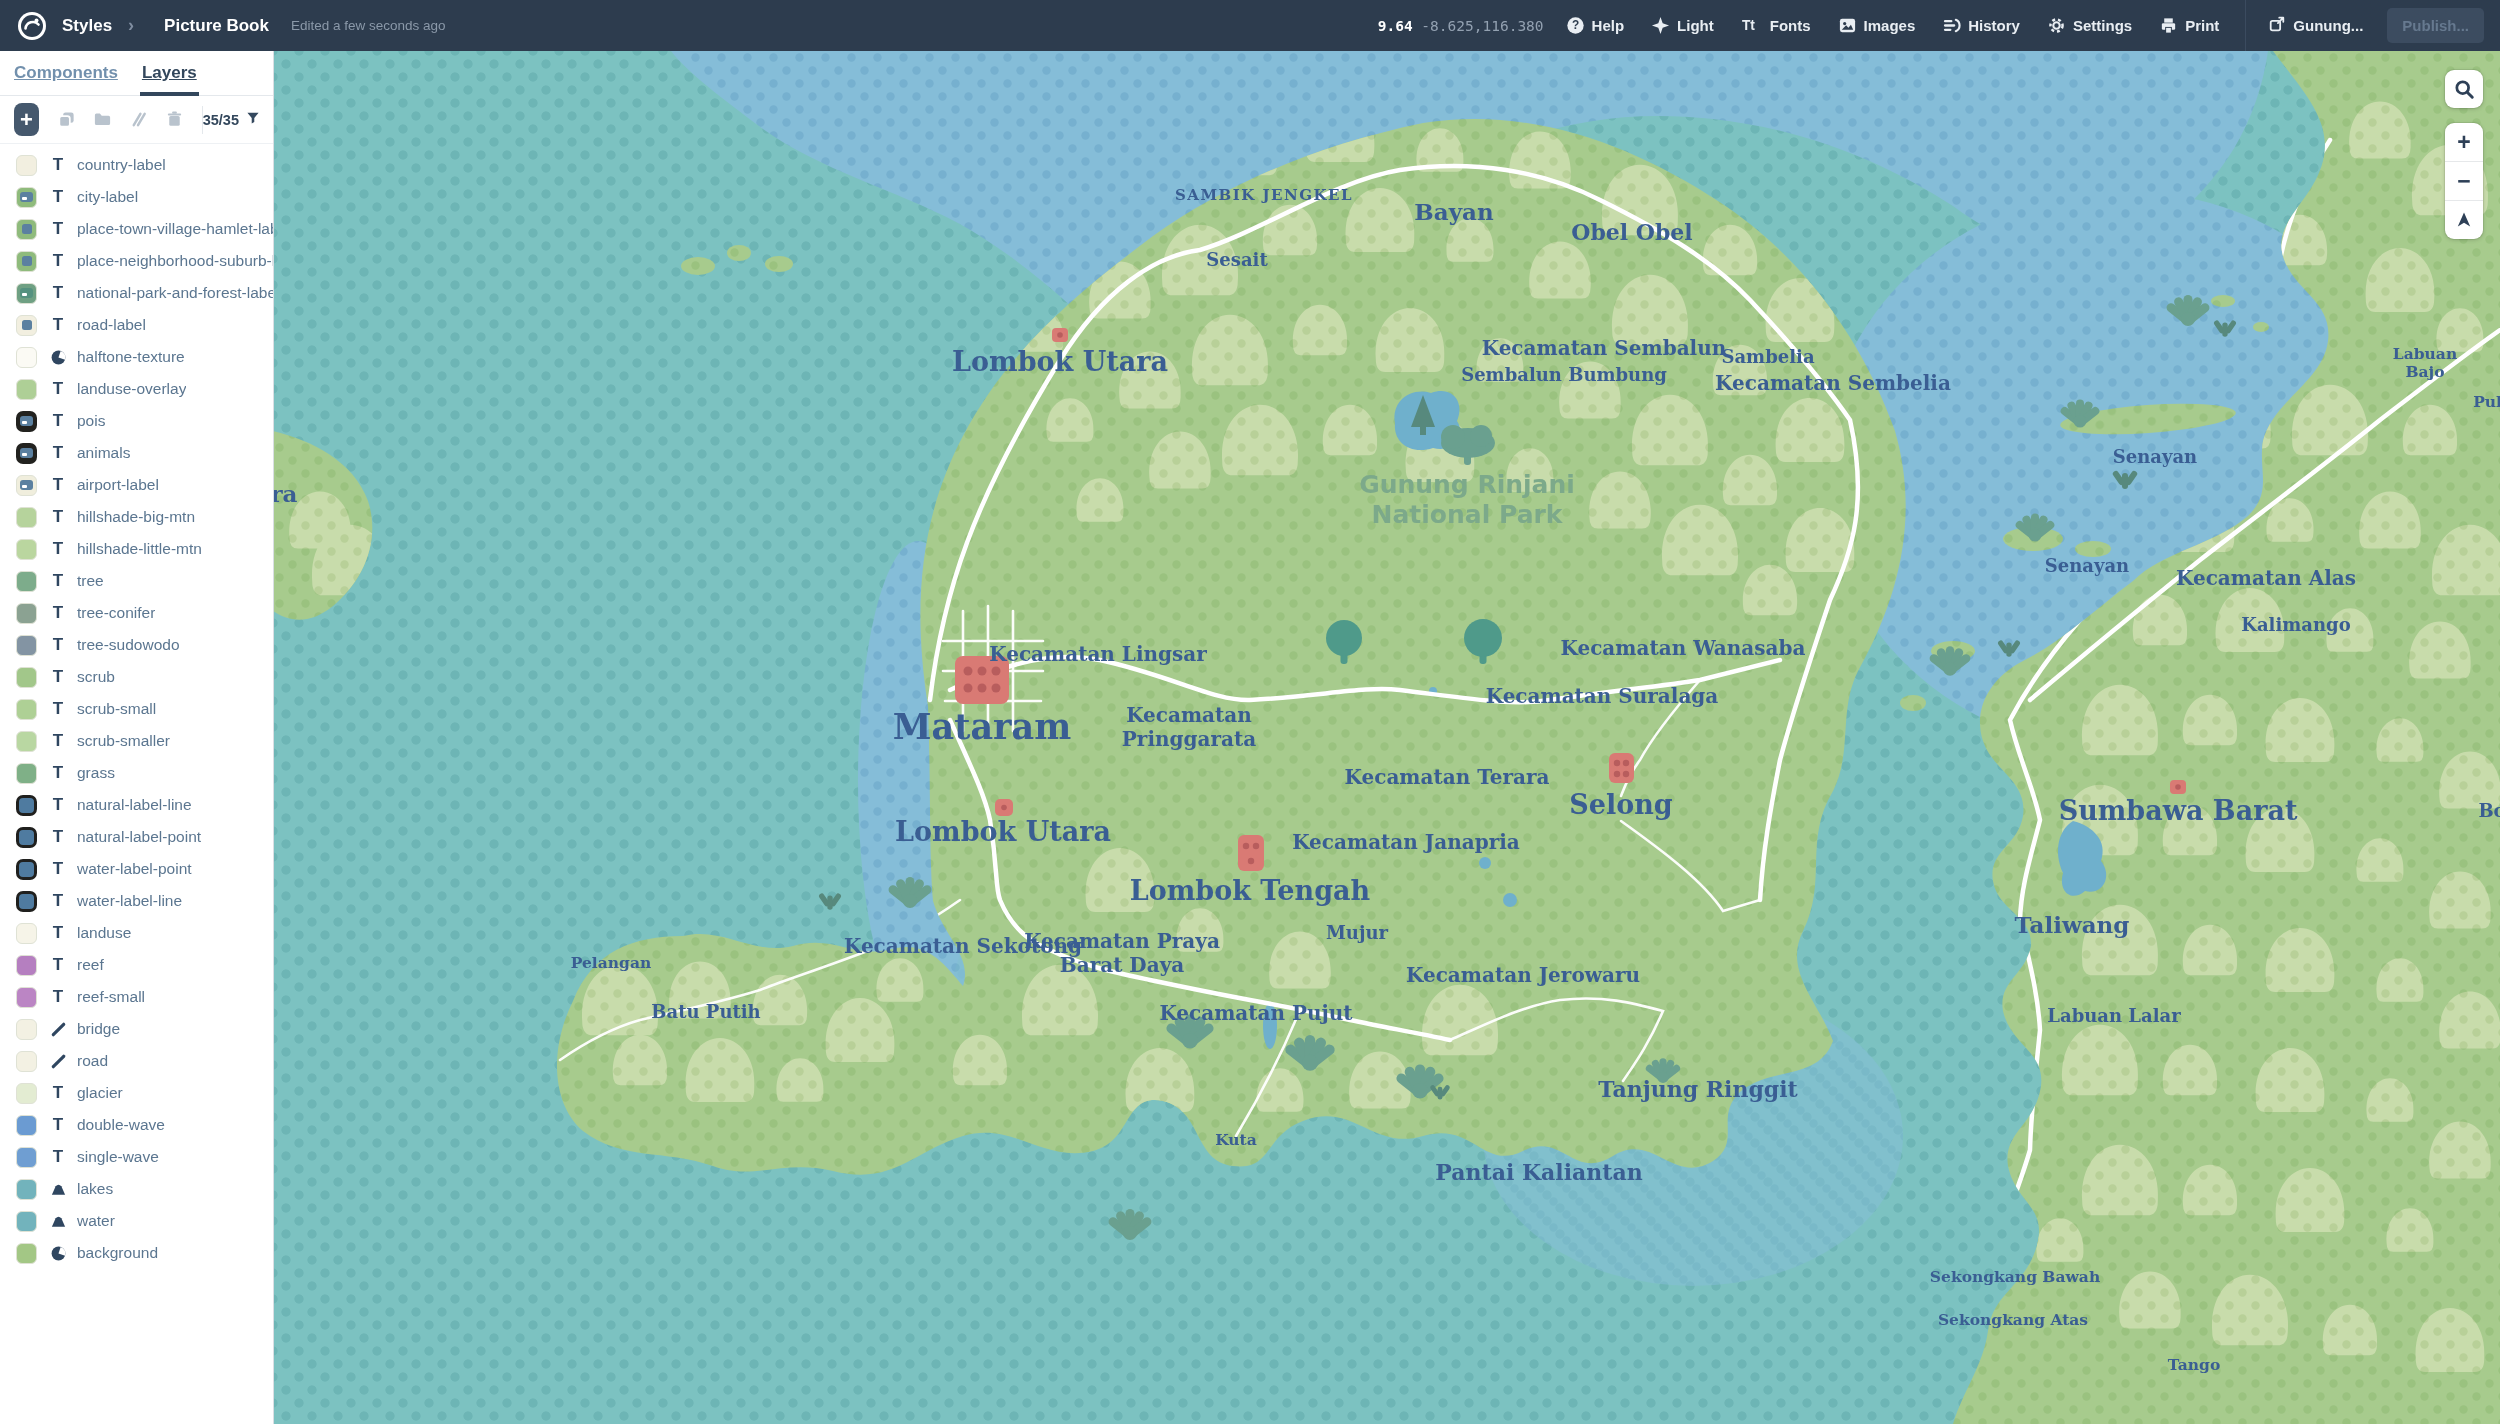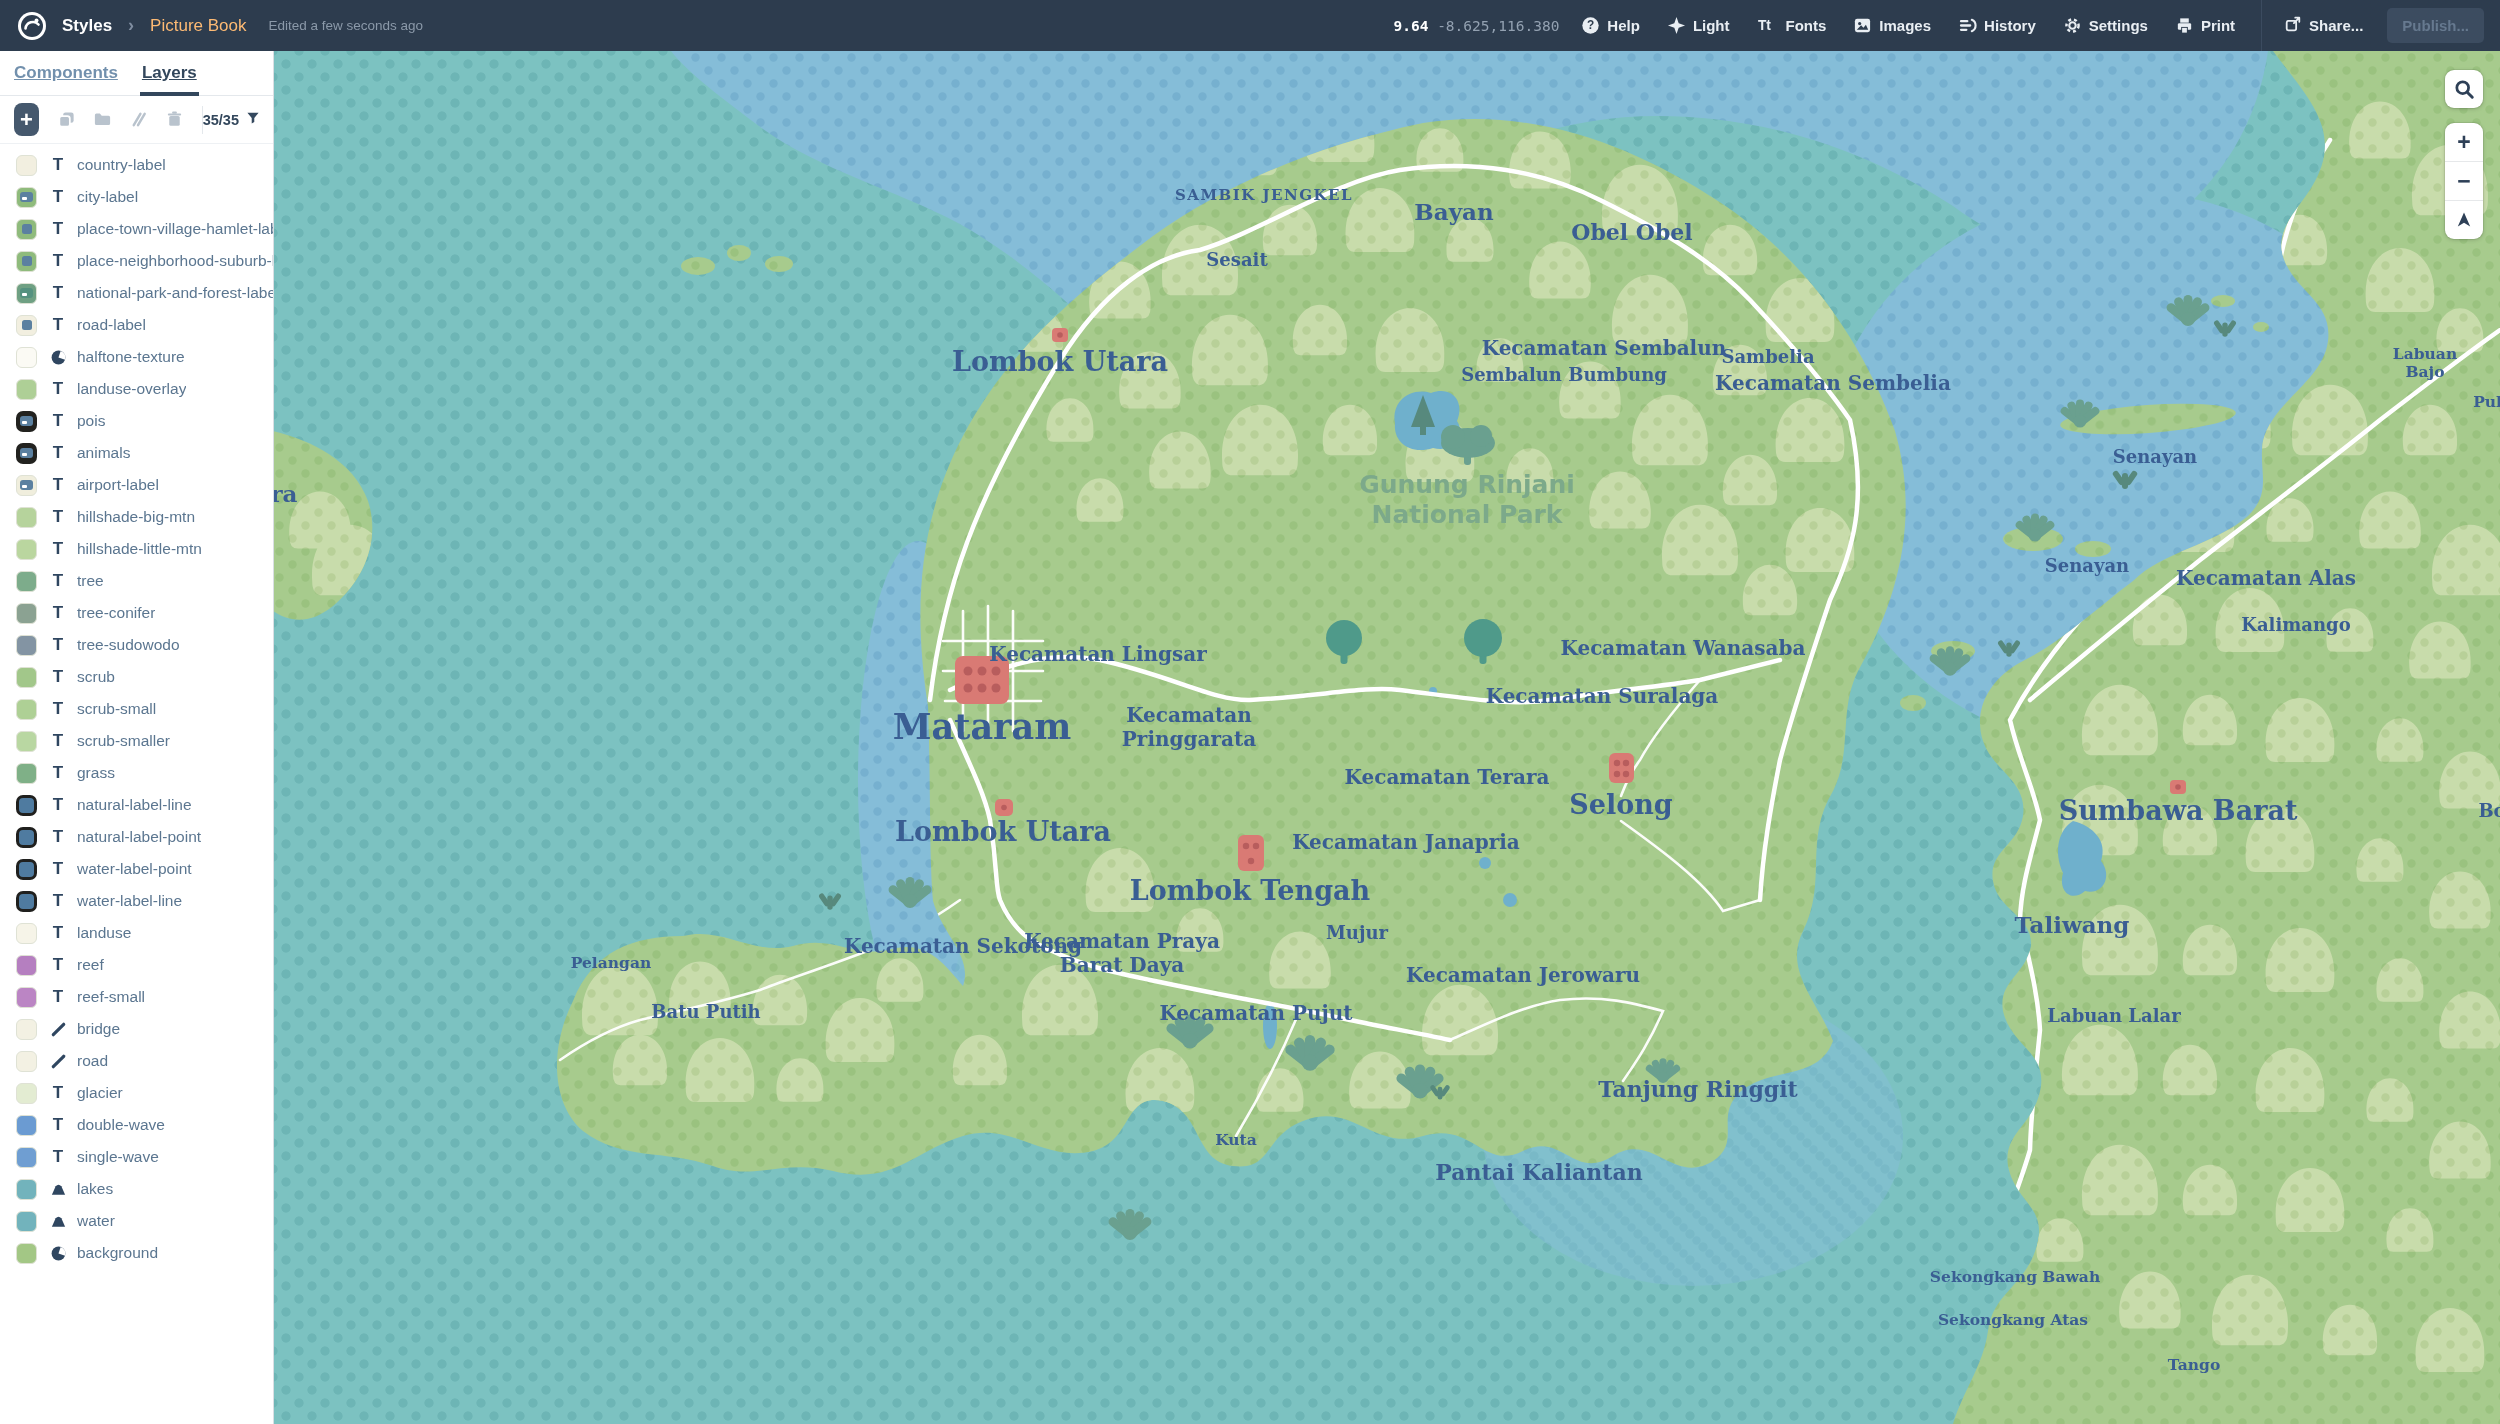--- a/index.html
+++ b/index.html
@@ -5,21 +5,21 @@
   html,body{margin:0;padding:0;}
   body{width:2500px;height:1424px;overflow:hidden;font-family:"Liberation Sans","DejaVu Sans",sans-serif;position:relative;background:#fff;}
   #app{position:absolute;inset:0;}
 
   
   #topbar{position:absolute;left:0;top:0;width:2500px;height:51px;background:#2d3c4e;display:flex;align-items:center;color:#e9eef3;z-index:30;}
   .tb-left{display:flex;align-items:center;gap:14px;padding-left:16px;}
   .tb-logo{width:32px;height:32px;display:flex;align-items:center;justify-content:center;cursor:pointer;}
   .crumb-root{font-weight:bold;font-size:17px;color:#fff;cursor:pointer;}
   .crumb-chev{color:#7f8da0;font-size:18px;font-weight:bold;margin:0 2px;}
-  .crumb-cur{font-weight:normal;font-size:17px;color:#fdba74;}
+  .crumb-cur{font-weight:bold;font-size:17px;color:#ffffff;margin-left:14px;}
   .crumb-status{font-size:13.5px;color:#8b99a9;margin-left:8px;}
   .tb-right{margin-left:auto;display:flex;align-items:center;height:51px;}
   .tb-coords{font-family:"DejaVu Sans Mono",monospace;font-size:14.5px;margin-right:22px;white-space:nowrap;}
   .tb-coords b{color:#fff;font-weight:bold;}
   .tb-coords span{color:#93a1b1;}
   #topbar-menu{display:flex;align-items:center;gap:27px;}
   .tb-item{display:flex;align-items:center;gap:7px;font-size:15px;font-weight:bold;color:#e9eef3;cursor:pointer;white-space:nowrap;}
   .tb-item svg{display:block;}
   .tb-divider{width:1px;height:51px;background:#3b4b5f;margin:0 22px 0 26px;}
   .tb-share{display:flex;align-items:center;gap:7px;font-size:15px;font-weight:bold;cursor:pointer;}
@@ -170,21 +170,21 @@
           </div>
         </nav>
       <div class="tb-divider"></div>
       <div class="tb-share">
         <span>
           <svg width="18" height="18" viewBox="0 0 20 20">
               <rect x="3" y="6.5" width="10.5" height="10.5" rx="2" fill="none" stroke="#e9eef3" stroke-width="2"></rect>
               <path d="M11 9 L17 3 M17 3 H12.5 M17 3 V7.5" stroke="#e9eef3" stroke-width="2" fill="none" stroke-linecap="round"></path>
             </svg>
         </span>
-        <span>Share...</span>
+        <span>Gunung...</span>
       </div>
       <button class="tb-publish">Publish...</button>
     </div>
   </header>
 
   <aside id="panel">
     <div class="panel-tabs">
       <span class="tab inactive">Components</span>
       <span class="tab active">Layers</span>
     </div>

